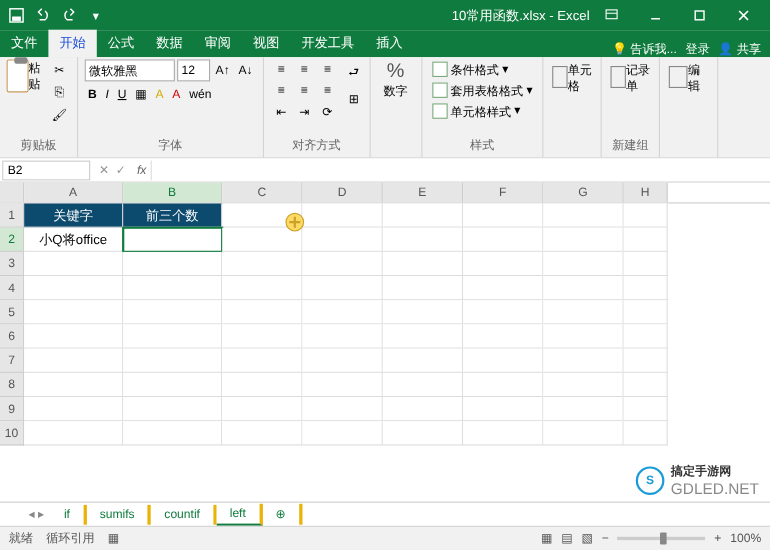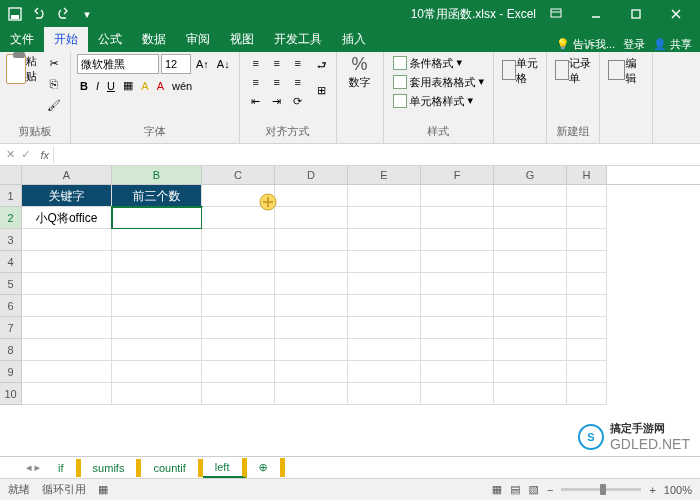--- a/index.html
+++ b/index.html
@@ -41,21 +41,21 @@
 .col-h.wide{width:90px}
 .col-h.sel{background:#d3e8d3;color:#0f7b3e}
 .grid-row{display:flex;height:22px}
 .row-h{width:22px;background:#e6e6e6;border-right:1px solid #ccc;border-bottom:1px solid #ccc;text-align:center;color:#555;line-height:22px;font-size:11px}
 .row-h.sel{background:#d3e8d3;color:#0f7b3e}
 .cell{border-right:1px solid #ddd;border-bottom:1px solid #ddd;width:73px;height:22px;line-height:22px;text-align:center;background:#fff;font-size:12px}
 .cell.wide{width:90px}
 .cell.hdr{background:#0c4a6e;color:#fff;font-weight:500}
 .cell.active{outline:2px solid #0f7b3e;outline-offset:-1px;background:#fff}
 .sheet-tabs{position:absolute;bottom:22px;left:0;right:0;height:22px;background:#fff;border-top:1px solid #ccc;display:flex;align-items:center;padding-left:20px;gap:0}
-.sheet-tab{padding:3px 12px;border-right:5px solid #eab308;color:#0f7b3e;cursor:pointer;font-size:11px}
+.sheet-tab{padding:3px 12px;border-right:3px solid #eab308;color:#0f7b3e;cursor:pointer;font-size:11px}
 .sheet-tab.active{border-bottom:2px solid #0f7b3e;background:#fff}
 .sheet-nav{display:flex;gap:4px;color:#888;padding:0 6px}
 .status{position:absolute;bottom:0;left:0;right:0;height:22px;background:#f1f1f1;border-top:1px solid #d4d4d4;display:flex;align-items:center;padding:0 8px;font-size:11px;color:#555;gap:12px}
 .status .right{margin-left:auto;display:flex;align-items:center;gap:8px}
 .zoom-slider{width:80px;height:3px;background:#ccc;position:relative}
 .zoom-slider::after{content:"";position:absolute;left:48%;top:-4px;width:6px;height:11px;background:#888;border-radius:1px}
 .cursor-ind{position:absolute;left:258px;top:192px;width:20px;height:20px;pointer-events:none}
 .watermark{position:absolute;right:10px;bottom:48px;display:flex;align-items:center;gap:6px;color:#333;font-size:14px}
 .wm-logo{width:26px;height:26px;border:2px solid #1b9cd8;border-radius:50%;display:flex;align-items:center;justify-content:center;color:#1b9cd8;font-weight:bold}
 .big-btn{display:flex;flex-direction:row;align-items:center;width:40px;padding:2px;cursor:pointer}
@@ -229,20 +229,21 @@
         <div class="big-btn">
           <div class="big-ico"></div>
           <span>编辑</span>
         </div>
       </div>
     <div class="group-label">&nbsp;</div>
   </div>
 </div>
 
 <div class="namebox-row">
+  <div class="namebox">B2</div>
   <div class="fx-btns">
     <span>✕</span>
     <span>✓</span>
   </div>
   <span class="fx-label">fx</span>
   <div class="formula-bar"></div>
 </div>
 
 <div class="grid-headers">
   <div class="corner"></div>

